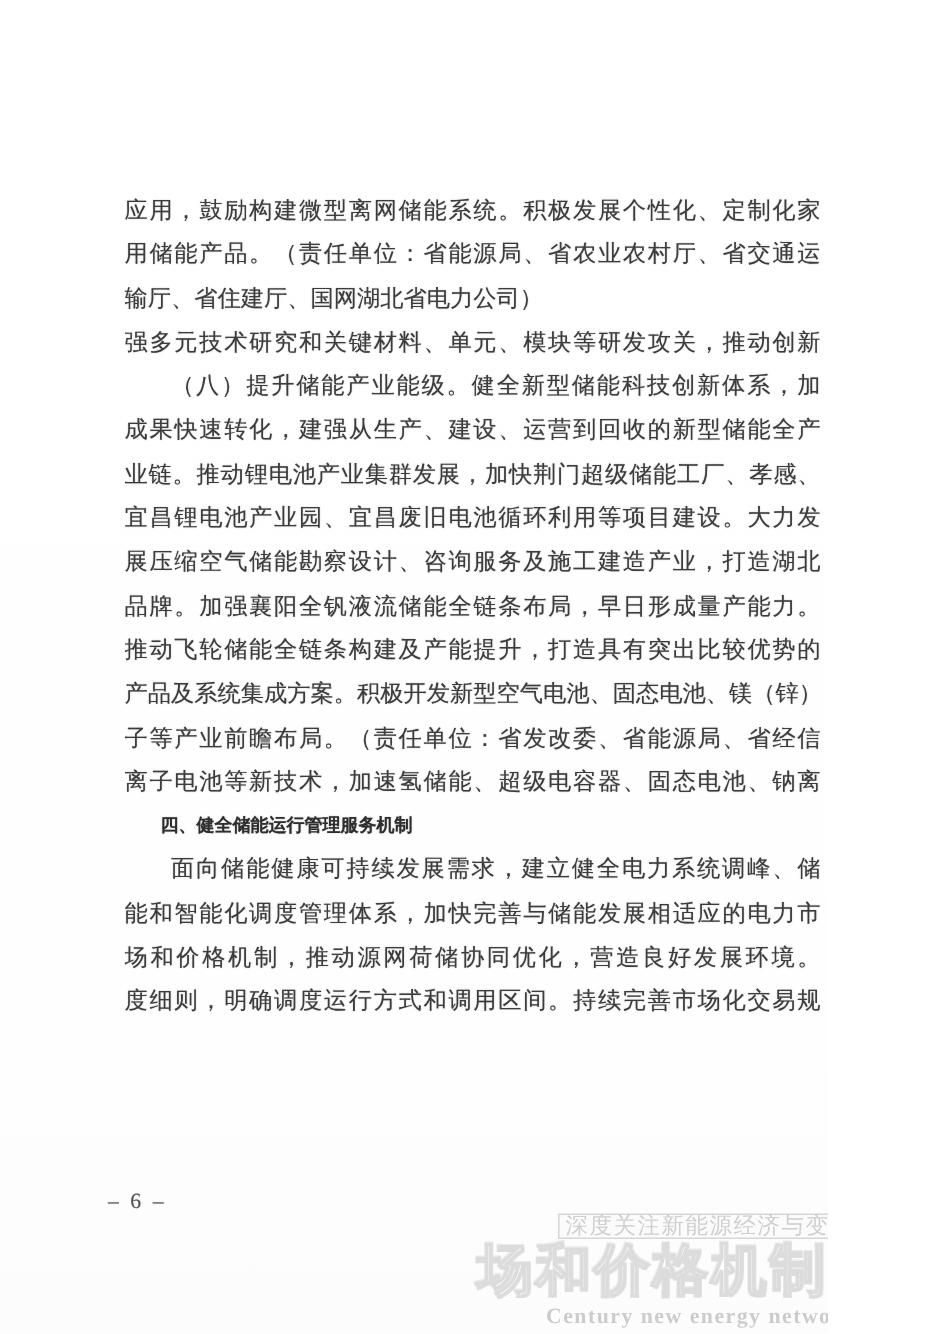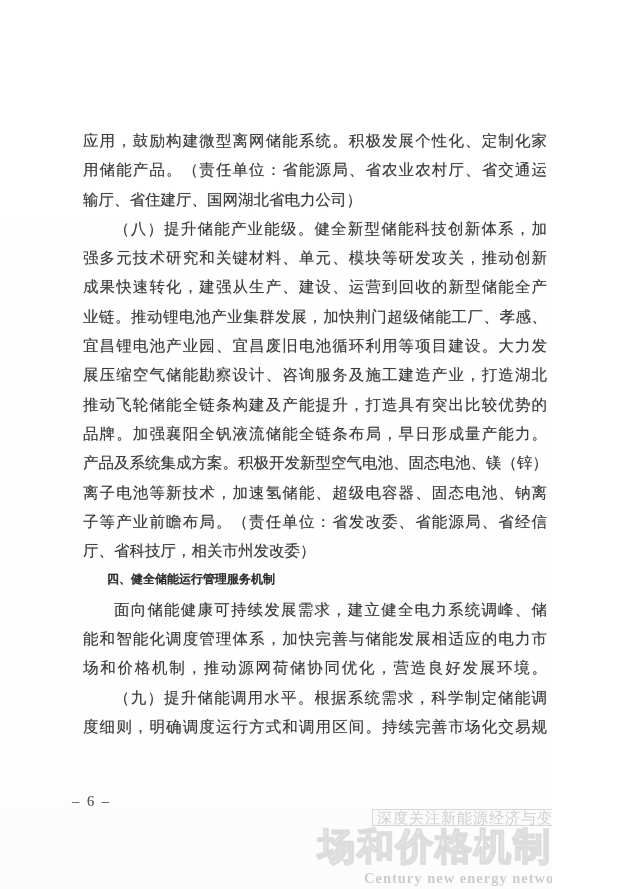--- a/index.html
+++ b/index.html
@@ -102,37 +102,35 @@
 </style>
 </head>
 <body>
 
 <div class="page">
 
   <div class="doc-body">
       <div class="line fill">应用，鼓励构建微型离网储能系统。积极发展个性化、定制化家</div>
       <div class="line fill">用储能产品。（责任单位：省能源局、省农业农村厅、省交通运</div>
       <div class="line">输厅、省住建厅、国网湖北省电力公司）</div>
+      <div class="line fill">强多元技术研究和关键材料、单元、模块等研发攻关，推动创新</div>
       <div class="line indent fill">（八）提升储能产业能级。健全新型储能科技创新体系，加</div>
-      <div class="line fill">强多元技术研究和关键材料、单元、模块等研发攻关，推动创新</div>
       <div class="line fill">成果快速转化，建强从生产、建设、运营到回收的新型储能全产</div>
       <div class="line fill">业链。推动锂电池产业集群发展，加快荆门超级储能工厂、孝感、</div>
       <div class="line fill">宜昌锂电池产业园、宜昌废旧电池循环利用等项目建设。大力发</div>
       <div class="line fill">展压缩空气储能勘察设计、咨询服务及施工建造产业，打造湖北</div>
+      <div class="line fill">品牌。加强襄阳全钒液流储能全链条布局，早日形成量产能力。</div>
       <div class="line fill">推动飞轮储能全链条构建及产能提升，打造具有突出比较优势的</div>
-      <div class="line fill">品牌。加强襄阳全钒液流储能全链条布局，早日形成量产能力。</div>
       <div class="line fill">产品及系统集成方案。积极开发新型空气电池、固态电池、镁（锌）</div>
+      <div class="line fill">子等产业前瞻布局。（责任单位：省发改委、省能源局、省经信</div>
       <div class="line fill">离子电池等新技术，加速氢储能、超级电容器、固态电池、钠离</div>
-      <div class="line fill">子等产业前瞻布局。（责任单位：省发改委、省能源局、省经信</div>
-      <div class="line">厅、省科技厅，相关市州发改委）</div>
       <div class="line indent heading">四、健全储能运行管理服务机制</div>
       <div class="line indent fill">面向储能健康可持续发展需求，建立健全电力系统调峰、储</div>
       <div class="line fill">能和智能化调度管理体系，加快完善与储能发展相适应的电力市</div>
       <div class="line fill">场和价格机制，推动源网荷储协同优化，营造良好发展环境。</div>
-      <div class="line indent fill">（九）提升储能调用水平。根据系统需求，科学制定储能调</div>
       <div class="line fill">度细则，明确调度运行方式和调用区间。持续完善市场化交易规</div>
     </div>
 
   <div class="page-number">– 6 –</div>
 
   <div class="watermark">
     <div class="wm-tagline">深度关注新能源经济与变革</div>
     <div class="wm-title">场和价格机制</div>
     <div class="wm-subtitle">Century new energy network</div>
   </div>

